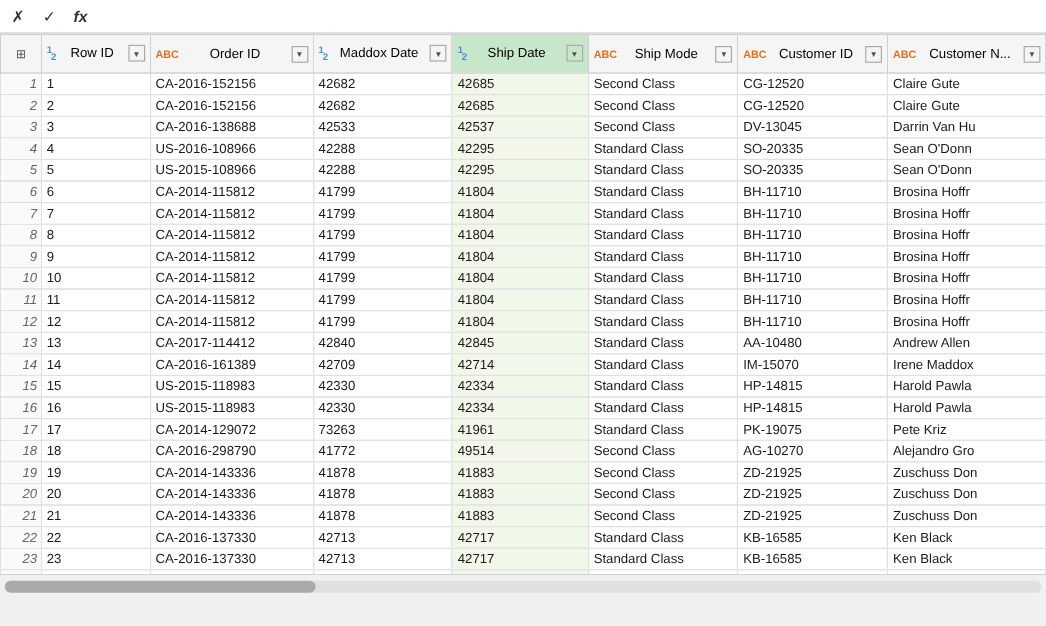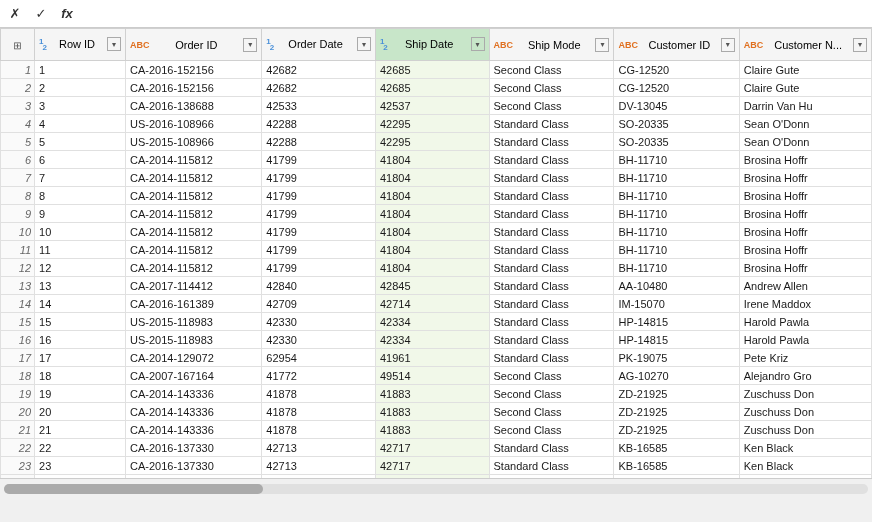--- a/index.html
+++ b/index.html
@@ -169,21 +169,21 @@
           <th class="col-header" style="width: 120px; min-width: 120px;">
             <div class="col-header-inner">
               <span class="col-type-icon" style="font-size: 9px; font-weight: bold; color: rgb(224, 112, 32);">ABC</span>
               <span class="col-label">Order ID</span>
               <span class="col-filter-btn">▾</span>
             </div>
           </th>
           <th class="col-header" style="width: 100px; min-width: 100px;">
             <div class="col-header-inner">
               <span class="col-type-icon" style="font-size: 9px; font-weight: bold; color: rgb(74, 144, 217);"><sup style="font-size:8px;vertical-align:super;">1</sup><sub style="font-size:8px;vertical-align:sub;margin-left:-1px;">2</sub></span>
-              <span class="col-label">Order Date</span>
+              <span class="col-label">Maddox Date</span>
               <span class="col-filter-btn">▾</span>
             </div>
           </th>
           <th class="col-header" style="width: 100px; min-width: 100px; background: rgb(200, 230, 201);">
             <div class="col-header-inner">
               <span class="col-type-icon" style="font-size: 9px; font-weight: bold; color: rgb(74, 144, 217);"><sup style="font-size:8px;vertical-align:super;">1</sup><sub style="font-size:8px;vertical-align:sub;margin-left:-1px;">2</sub></span>
               <span class="col-label">Ship Date</span>
               <span class="col-filter-btn">▾</span>
             </div>
           </th>
@@ -368,30 +368,30 @@
           <td style="max-width: 100px;">42330</td>
           <td style="max-width: 100px; background: rgb(241, 248, 233);">42334</td>
           <td style="max-width: 110px;">Standard Class</td>
           <td style="max-width: 90px;">HP-14815</td>
           <td style="max-width: 100px;">Harold Pawla</td>
         </tr>
         <tr>
           <td class="row-num">17</td>
           <td style="max-width: 80px;">17</td>
           <td style="max-width: 120px;">CA-2014-129072</td>
-          <td style="max-width: 100px;">62954</td>
+          <td style="max-width: 100px;">73263</td>
           <td style="max-width: 100px; background: rgb(241, 248, 233);">41961</td>
           <td style="max-width: 110px;">Standard Class</td>
           <td style="max-width: 90px;">PK-19075</td>
           <td style="max-width: 100px;">Pete Kriz</td>
         </tr>
         <tr>
           <td class="row-num">18</td>
           <td style="max-width: 80px;">18</td>
-          <td style="max-width: 120px;">CA-2007-167164</td>
+          <td style="max-width: 120px;">CA-2016-298790</td>
           <td style="max-width: 100px;">41772</td>
           <td style="max-width: 100px; background: rgb(241, 248, 233);">49514</td>
           <td style="max-width: 110px;">Second Class</td>
           <td style="max-width: 90px;">AG-10270</td>
           <td style="max-width: 100px;">Alejandro Gro</td>
         </tr>
         <tr>
           <td class="row-num">19</td>
           <td style="max-width: 80px;">19</td>
           <td style="max-width: 120px;">CA-2014-143336</td>

